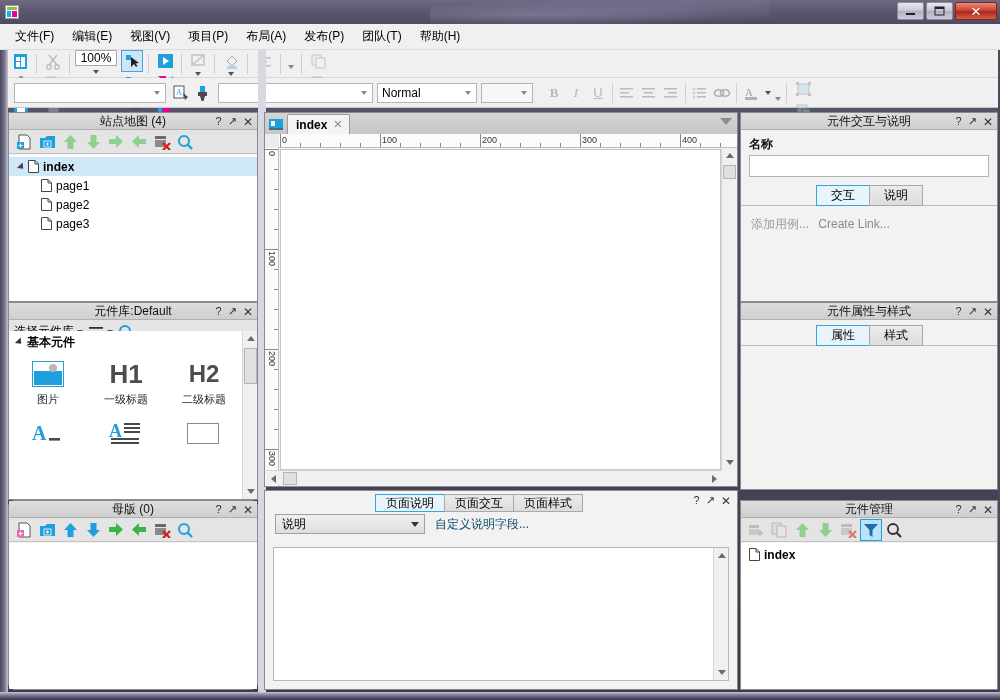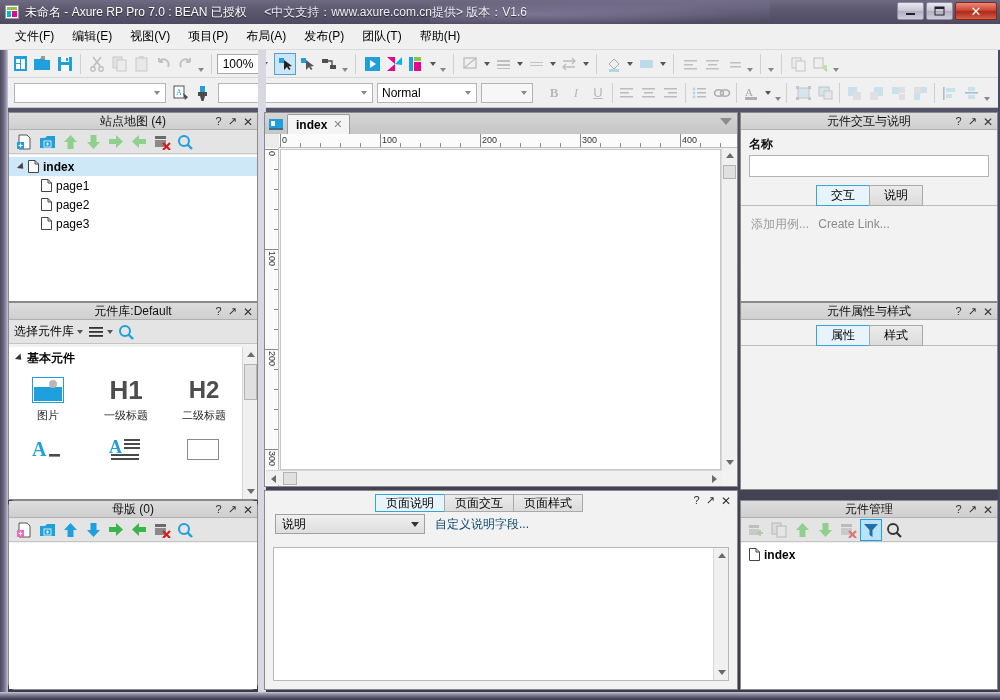--- a/index.html
+++ b/index.html
@@ -69,21 +69,21 @@
   }
 
   
   .toolbar {
     position:absolute; left:0; width:1000px;
     background:#f0f0f0; display:flex; align-items:center;
     border-bottom:1px solid #d8d8d8;
   }
   #toolbar1 { top:50px; height:28px; }
   #toolbar2 { top:78px; height:30px; border-bottom:1px solid #c6c6c6; }
-  .tgroup { display:flex; align-items:center; height:100%; padding:0 2px; }
+  .tgroup { display:flex; align-items:center; height:100%; padding:0 2px;flex-direction:column; }
   .tsep { width:1px; height:20px; background:#cfcfcf; margin:0 3px; }
   .tbtn {
     width:22px; height:22px; display:flex; align-items:center; justify-content:center;
     position:relative; flex:0 0 auto;
   }
   .tbtn.sel { background:#cde6f7; border:1px solid #4ba3d8; }
   .tbtn svg { display:block; }
   .tdrop { width:11px; height:22px; display:flex; align-items:center; justify-content:center; }
   .tdrop::after { content:""; border-left:3px solid transparent; border-right:3px solid transparent; border-top:4px solid #555; }
   .tovf { width:10px; height:22px; display:flex; align-items:flex-end; justify-content:center; padding-bottom:3px; }
@@ -239,24 +239,20 @@
 <body>
 
 <div class="app">
 
   <div class="titlebar">
     <div class="tb-tex"></div>
     <div class="logo">
       <div class="lg-top"></div>
         <div class="lg-l"></div>
         <div class="lg-r"></div>
-    </div>
-    <div class="title-text">
-      <span>未命名 - Axure RP Pro 7.0 : BEAN 已授权</span>
-      <span class="title-sub" style="margin-left:14px;">&lt;中文支持：www.axure.com.cn提供&gt; 版本：V1.6</span>
     </div>
     <div class="win-btns">
       <div class="wbtn">
         <svg width="11" height="9">
             <rect x="1" y="6" width="9" height="2" fill="#20202c"></rect>
           </svg>
       </div>
       <div class="wbtn">
         <svg width="11" height="10">
             <rect x="1" y="1" width="9" height="8" fill="none" stroke="#20202c" stroke-width="1"></rect>
@@ -764,21 +760,21 @@
             <rect x="1" y="9" width="14" height="1.8" fill="#333"></rect>
           </svg>
       </span>
       <span style="display:flex;align-items:center;">
         <svg width="16" height="16">
             <circle cx="7" cy="7" r="5" fill="none" stroke="#1f9fdb" stroke-width="2"></circle>
             <path d="M10.5,10.5 L15,15" stroke="#1f9fdb" stroke-width="2.4"></path>
           </svg>
       </span>
     </div>
-    <div class="pbody" style="top:44px;">
+    <div class="pbody" style="top:28px;">
       <div class="wl-cat">
         <span class="arw"></span>
         <span>基本元件</span>
       </div>
       <div class="wl-grid">
         <div class="wl-item">
           <div class="wl-icon">
             <svg width="32" height="26">
                 <rect x="0.5" y="0.5" width="31" height="25" fill="#fff" stroke="#1f9fdb" stroke-width="1"></rect>
                 <rect x="2" y="10" width="28" height="14" fill="#1f9fdb"></rect>

